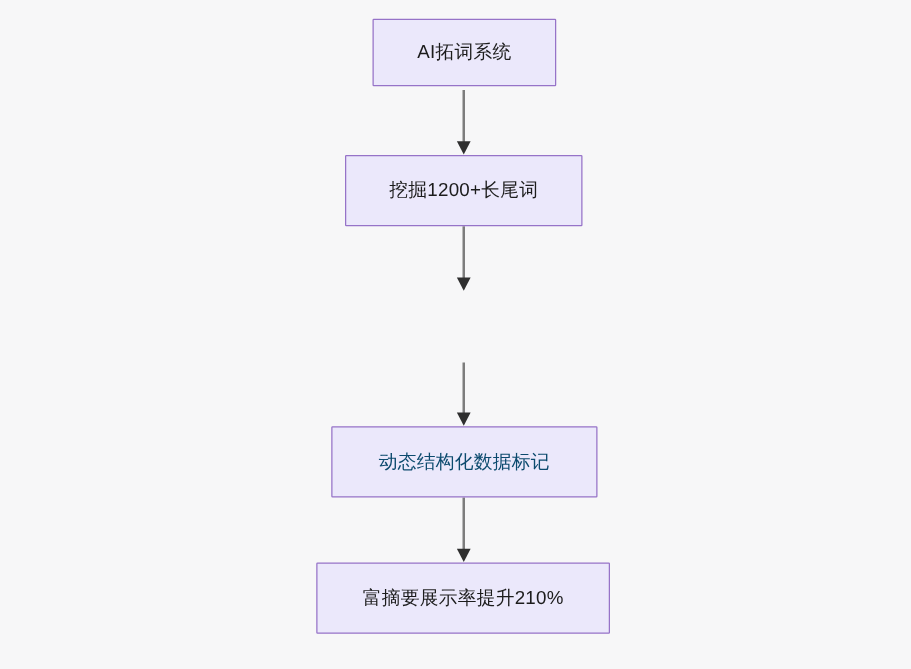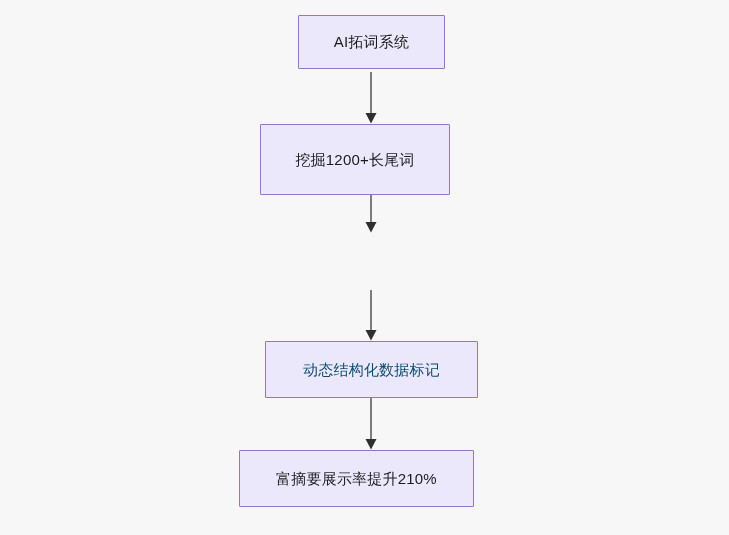--- a/index.html
+++ b/index.html
@@ -83,26 +83,26 @@
     <g>
       <line class="edge-shaft" x1="371" y1="398" x2="371" y2="440" style="stroke: rgb(125, 125, 125);"></line>
       <polygon class="edge-head" points="365.5,439 376.5,439 371,449.5" style="fill: rgb(47, 47, 47);"></polygon>
     </g>
   </svg>
 
   <div class="flow-node" id="flow-node-1" style="left: 298px; top: 15px; width: 147px; height: 54px; background: rgb(235, 232, 251); border-color: rgb(150, 115, 200); color: rgb(28, 28, 28);">
     <span class="node-label">AI拓词系统</span>
   </div>
 
-  <div class="flow-node" id="flow-node-2" style="left: 260px; top: 124px; width: 190px; height: 71px; background: rgb(235, 232, 251); border-color: rgb(150, 115, 200); color: rgb(28, 28, 28);">
+  <div class="flow-node" id="flow-node-2" style="left: 276px; top: 124px; width: 190px; height: 57px; background: rgb(235, 232, 251); border-color: rgb(150, 115, 200); color: rgb(28, 28, 28);">
     <span class="node-label">挖掘1200+长尾词</span>
   </div>
 
 
   <div class="flow-node" id="flow-node-4" style="left: 265px; top: 341px; width: 213px; height: 57px; background: rgb(235, 232, 251); border-color: rgb(150, 115, 200); color: #0c4a6e;">
     <span class="node-label">动态结构化数据标记</span>
   </div>
 
-  <div class="flow-node" id="flow-node-5" style="left: 239px; top: 450px; width: 235px; height: 57px; background: rgb(235, 232, 251); border-color: rgb(150, 115, 200); color: rgb(28, 28, 28);">
+  <div class="flow-node" id="flow-node-5" style="left: 253px; top: 450px; width: 235px; height: 57px; background: rgb(235, 232, 251); border-color: rgb(150, 115, 200); color: rgb(28, 28, 28);">
     <span class="node-label">富摘要展示率提升210%</span>
   </div>
 
 </div>
 
 </body></html>

